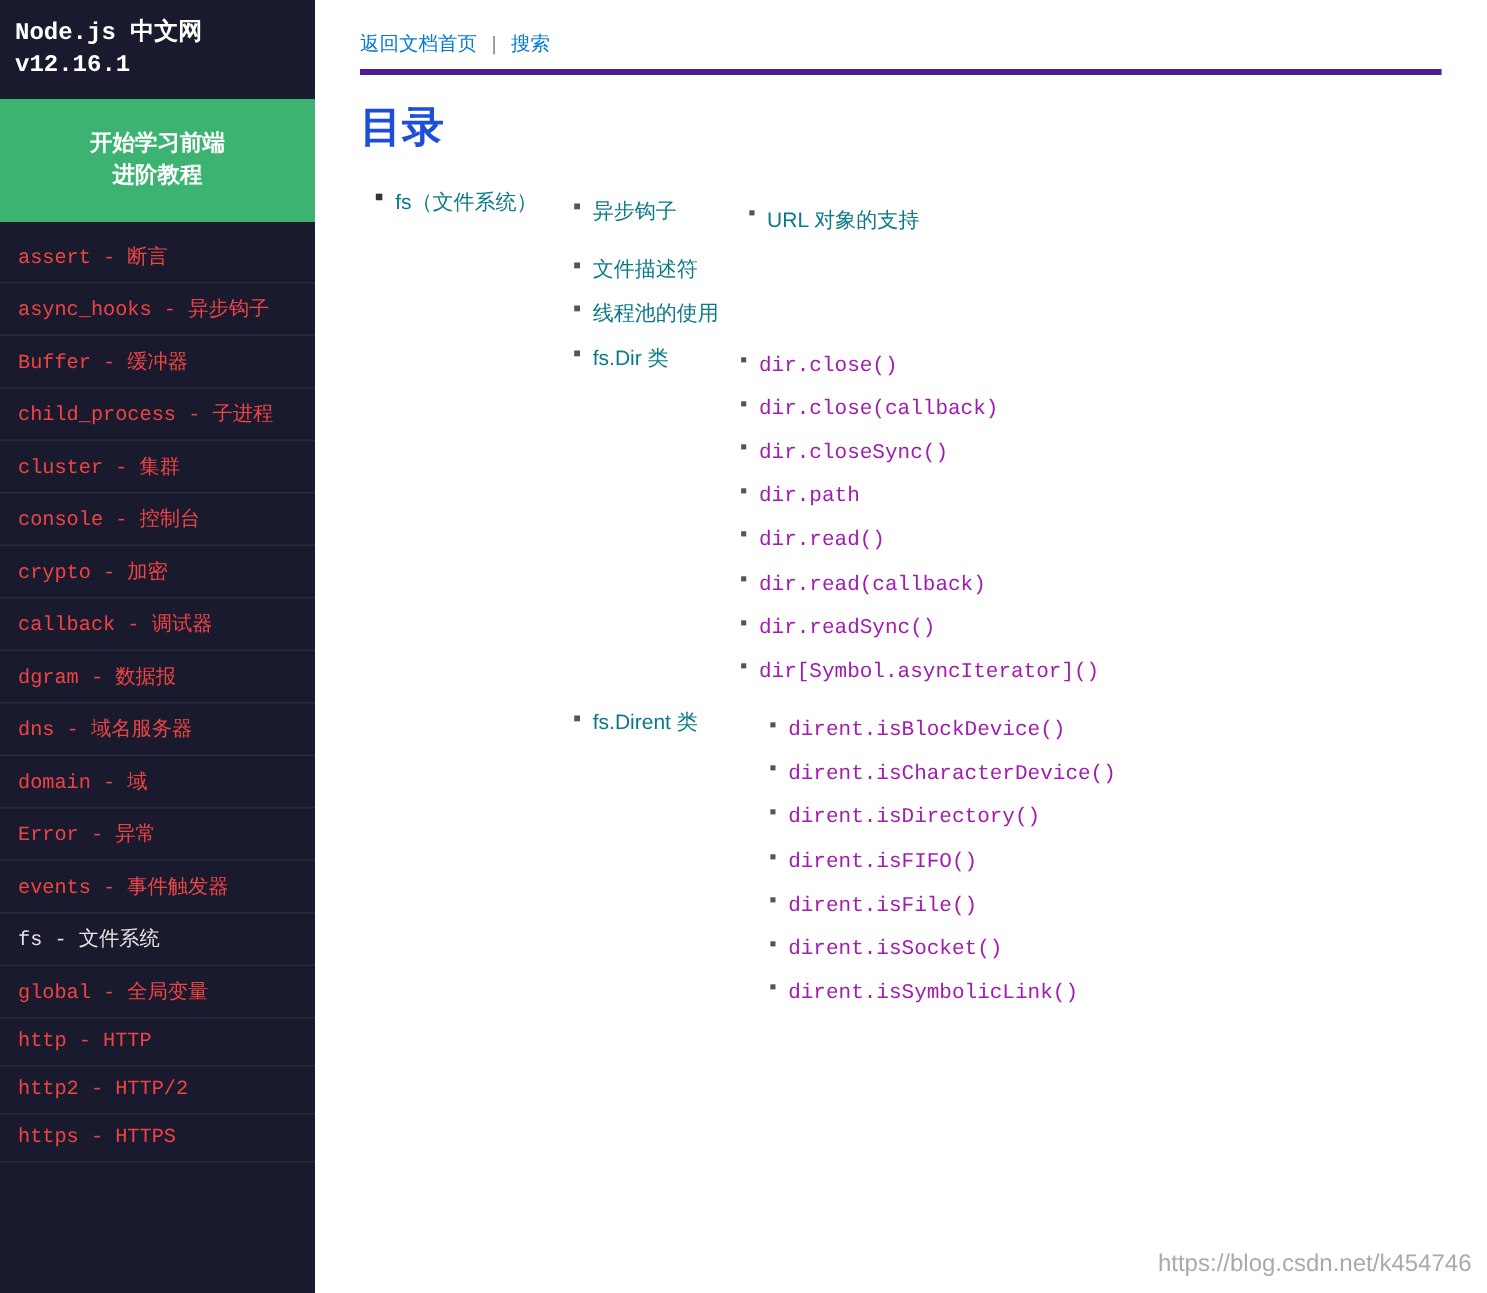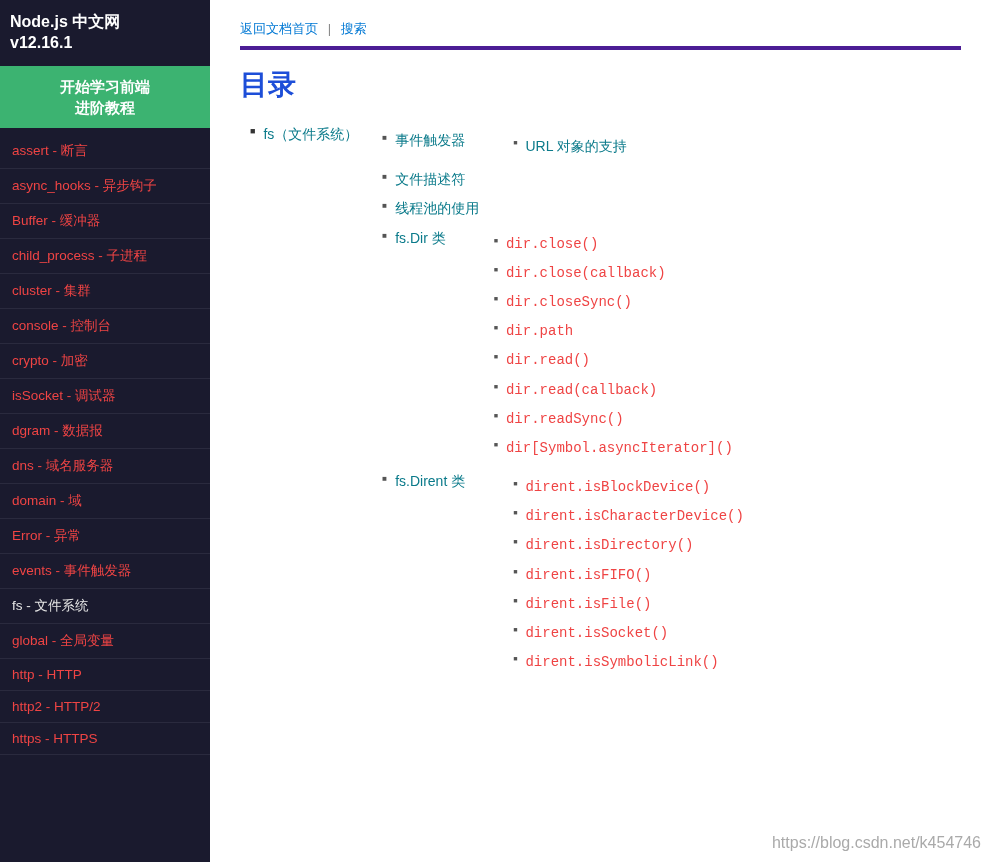--- a/index.html
+++ b/index.html
@@ -8,36 +8,37 @@
     
     #sidebar {
       width: 210px;
       min-width: 210px;
       background: #1a1a2e;
       color: #ccc;
       display: flex;
       flex-direction: column;
       overflow-y: auto;
       height: 862px;
+      font-family: Liberation Mono, monospace;
     }
     #sidebar-header {
       background: #1a1a2e;
       padding: 12px 10px;
       color: #fff;
       font-size: 16px;
       font-weight: bold;
       line-height: 1.3;
     }
     #sidebar-promo {
       background: #3cb371;
       color: #fff;
       font-size: 15px;
       font-weight: bold;
       text-align: center;
-      padding: 10px 8px;
+      padding: 20px 8px;
       line-height: 1.4;
       margin-bottom: 6px;
     }
     .sidebar-item {
       padding: 8px 12px;
       color: #ef4444;
       font-size: 13.5px;
       border-bottom: 1px solid #2a2a3e;
       cursor: pointer;
       white-space: nowrap;
@@ -99,21 +100,21 @@
       margin-top: 5px;
     }
     .toc-list .toc-sub2 { list-style: none; padding-left: 48px; margin-top: 2px; }
     .toc-list .toc-sub2 li::before {
       content: '■';
       font-size: 7px;
       color: #555;
       margin-right: 8px;
       margin-top: 5px;
     }
-    .toc-list a.code-link { font-family: 'Courier New', monospace; color: #ef4444; text-align: center; }
+    .toc-list a.code-link { font-family: 'Courier New', monospace; color: #a21caf; text-align: center; }
 
     .watermark {
       position: fixed;
       bottom: 10px;
       right: 10px;
       color: #aaa;
       font-size: 16px;
       pointer-events: none;
     }
   </style>
@@ -130,21 +131,21 @@
     <span>进阶教程</span>
   </div>
   <div id="sidebar-nav">
   <div class="sidebar-item">assert - 断言</div>
       <div class="sidebar-item">async_hooks - 异步钩子</div>
       <div class="sidebar-item">Buffer - 缓冲器</div>
       <div class="sidebar-item">child_process - 子进程</div>
       <div class="sidebar-item">cluster - 集群</div>
       <div class="sidebar-item">console - 控制台</div>
       <div class="sidebar-item">crypto - 加密</div>
-      <div class="sidebar-item">isSocket - 调试器</div>
+      <div class="sidebar-item">callback - 调试器</div>
       <div class="sidebar-item">dgram - 数据报</div>
       <div class="sidebar-item">dns - 域名服务器</div>
       <div class="sidebar-item">domain - 域</div>
       <div class="sidebar-item">Error - 异常</div>
       <div class="sidebar-item">events - 事件触发器</div>
       <div class="sidebar-item active">fs - 文件系统</div>
       <div class="sidebar-item">global - 全局变量</div>
       <div class="sidebar-item">http - HTTP</div>
       <div class="sidebar-item">http2 - HTTP/2</div>
       <div class="sidebar-item">https - HTTPS</div>
@@ -158,21 +159,21 @@
     <a href="#">搜索</a>
   </div>
 
   <h1 class="page-title">目录</h1>
 
   <ul class="toc-list" id="toc-root">
       <li>
         <a href="#">fs（文件系统）</a>
         <ul class="toc-list toc-sub">
           <li>
-            <a href="#">事件触发器</a>
+            <a href="#">异步钩子</a>
             <ul class="toc-list toc-sub2">
               <li>
                 <a href="#">URL 对象的支持</a>
               </li>
             </ul>
           </li>
           <li>
             <a href="#">文件描述符</a>
           </li>
           <li>

